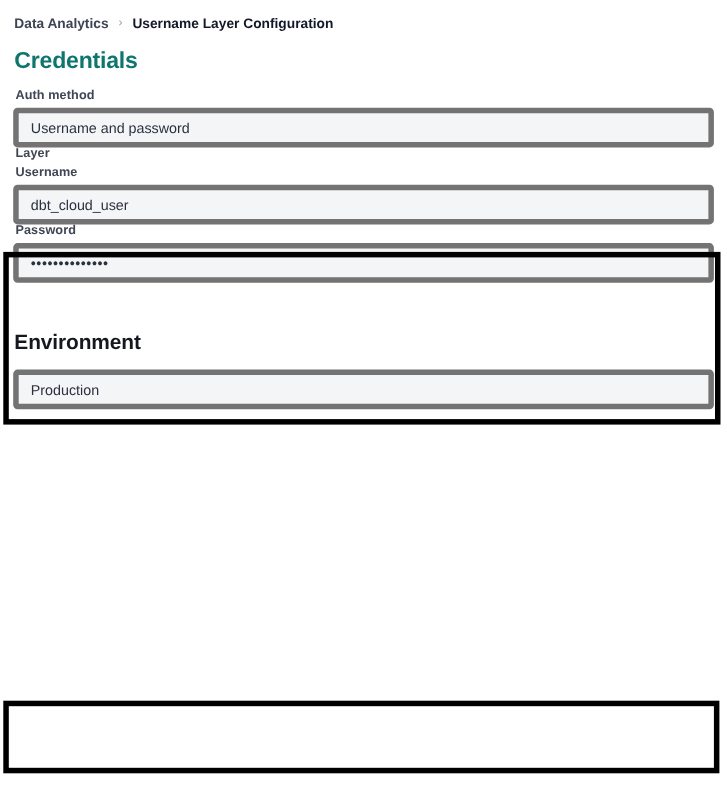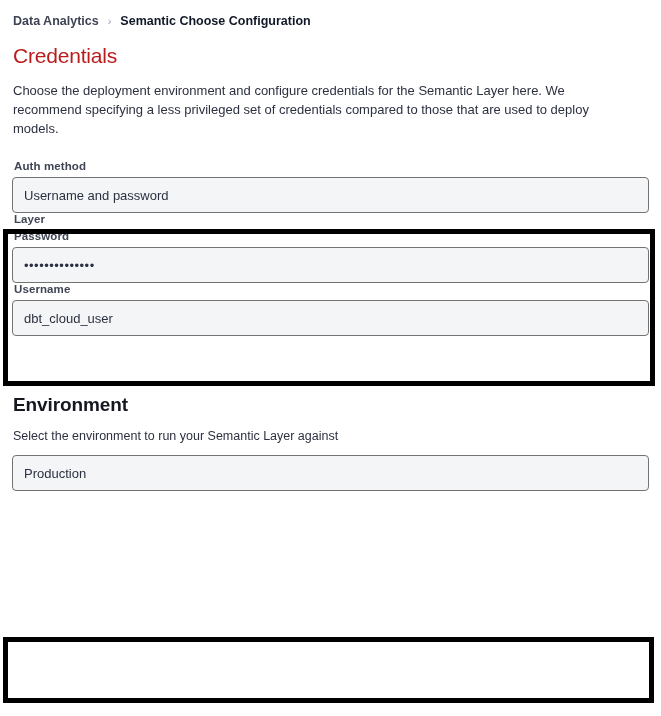--- a/index.html
+++ b/index.html
@@ -28,44 +28,44 @@
     color: #4a5060;
     margin: 0 0 16px 1px;
     text-align: center;
   }
   .breadcrumb .crumb-link { color: #3e4453; }
   .breadcrumb .sep { color: #9aa0ad; font-weight: normal; font-size: 11px; }
   .breadcrumb .crumb-current { color: #111827; }
 
   h1.section-title {
     font-size: 21px;
-    font-weight: normal;
+    font-weight: bold;
     letter-spacing: -0.2px;
     margin: 0 0 13px 1px;
-    color: #b91c1c;
+    color: #0f766e;
   }
   p.desc {
     font-size: 13px;
     line-height: 19px;
     margin: 0 0 22px 1px;
     color: #2c3140;
     max-width: 600px;
   }
   .field { }
   .field-label {
     font-size: 11.5px;
     font-weight: bold;
     color: #3f4554;
     margin: 0 0 5px 2px;
     letter-spacing: 0.1px;
   }
   .input-box {
     height: 36px;
     background: #f4f5f7;
-    border: 1px solid #737373;
+    border: 5px solid #737373;
     border-radius: 4px;
     display: flex;
     align-items: center;
     padding: 0 11px;
     font-size: 13px;
     color: #2b3040;
   }
   .input-box.placeholder { color: #7b8191; }
   .dots {
     font-size: 13px;
@@ -77,70 +77,68 @@
     position: absolute;
     border: 5px solid #000000;
     pointer-events: none;
   }
   #hl-role-user { left: 3px; top: 229px; width: 652px; height: 157px; }
   #hl-env { left: 3px; top: 637px; width: 651px; height: 66px; }
 
   h2.env-title {
     font-size: 19px;
     font-weight: bold;
-    margin: 14px 0 13px 1px;
+    margin: 0 0 13px 1px;
     color: #15181f;
     letter-spacing: -0.1px;
   }
   p.env-desc {
     font-size: 12.5px;
     margin: 0 0 12px 1px;
     color: #2c3140;
   }
   .spacer-lg { height: 44px; }
 </style>
 </head>
 <body>
 
 <div class="page">
 
   <div class="breadcrumb">
     <span class="crumb-link">Data Analytics</span>
     <span class="sep">›</span>
-    <span class="crumb-current">Semantic Choose Configuration</span>
+    <span class="crumb-current">Username Layer Configuration</span>
   </div>
 
   <h1 class="section-title">Credentials</h1>
 
-  <p class="desc">Choose the deployment environment and configure credentials for the Semantic Layer here. We recommend specifying a less privileged set of credentials compared to those that are used to deploy models.</p>
 
   <div class="field">
     <div class="field-label">Auth method</div>
     <div class="input-box">Username and password</div>
   </div>
 
   <div class="field">
     <div class="field-label">Layer</div>
   </div>
 
   <div class="field">
-    <div class="field-label">Password</div>
-    <div class="input-box dots">••••••••••••••</div>
+    <div class="field-label">Username</div>
+    <div class="input-box">dbt_cloud_user</div>
   </div>
 
   <div class="field">
-    <div class="field-label">Username</div>
-    <div class="input-box">dbt_cloud_user</div>
+    <div class="field-label">Password</div>
+    <div class="input-box dots">••••••••••••••</div>
   </div>
 
 
   <div class="spacer-lg"></div>
 
   <h2 class="env-title">Environment</h2>
-  <p class="env-desc">Select the environment to run your Semantic Layer against</p>
 
   <div class="field">
     <div class="input-box">Production</div>
   </div>
 
   <div class="hl" id="hl-role-user"></div>
   <div class="hl" id="hl-env"></div>
 
 </div>
 

